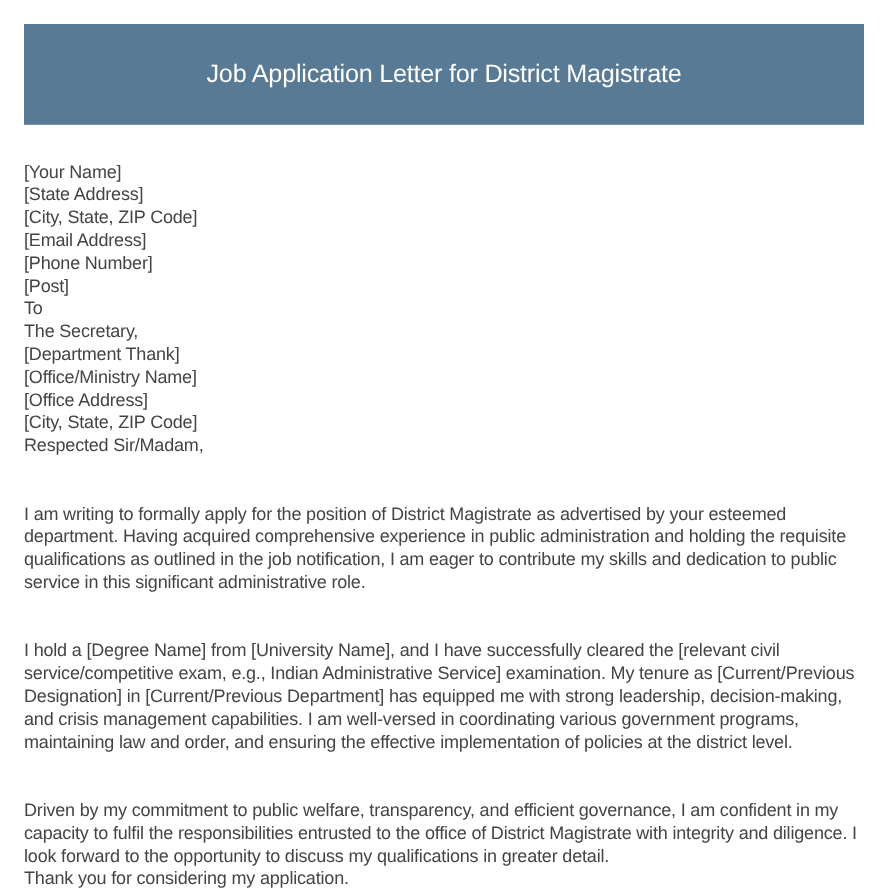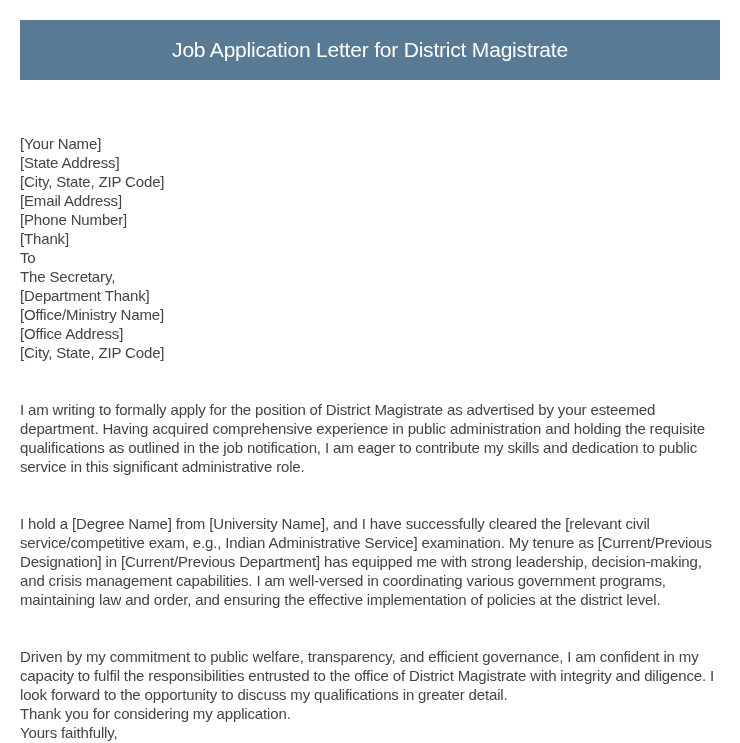--- a/index.html
+++ b/index.html
@@ -1,18 +1,18 @@
 <!DOCTYPE html>
 <html><head>
   <meta charset="utf-8">
   <style>
     html, body { margin: 0; padding: 0; background: #ffffff; }
     body { width: 740px; height: 743px; overflow: hidden; position: relative; }
     .header {
-      position: absolute; left: 20px; top: 20px; width: 700px; height: 60px;
+      position: absolute; left: 20px; top: 20px; width: 700px; height: 84px;
       background: #587a94; display: flex; align-items: center; justify-content: center;
     }
     .header-title {
       color: #ffffff; font-family: "Liberation Sans", sans-serif; font-size: 21px;
       letter-spacing: -0.2px;
     }
     .letter {
       position: absolute; left: 20px; top: 134px; width: 705px;
       font-family: "Liberation Sans", sans-serif; font-size: 15px; line-height: 19px;
       color: #444444; letter-spacing: -0.15px;
@@ -26,26 +26,27 @@
 <div class="header">
   <div class="header-title">Job Application Letter for District Magistrate</div>
 </div>
 
 <div class="letter">
   <span class="line">[Your Name]</span>
   <span class="line">[State Address]</span>
   <span class="line">[City, State, ZIP Code]</span>
   <span class="line">[Email Address]</span>
   <span class="line">[Phone Number]</span>
-  <span class="line">[Thank]</span>
+  <span class="line">[Post]</span>
   <span class="line">To</span>
   <span class="line">The Secretary,</span>
   <span class="line">[Department Thank]</span>
   <span class="line">[Office/Ministry Name]</span>
   <span class="line">[Office Address]</span>
   <span class="line">[City, State, ZIP Code]</span>
+  <span class="line">Respected Sir/Madam,</span>
   <span class="para">I am writing to formally apply for the position of District Magistrate as advertised by your esteemed department. Having acquired comprehensive experience in public administration and holding the requisite qualifications as outlined in the job notification, I am eager to contribute my skills and dedication to public service in this significant administrative role.</span>
   <span class="para">I hold a [Degree Name] from [University Name], and I have successfully cleared the [relevant civil service/competitive exam, e.g., Indian Administrative Service] examination. My tenure as [Current/Previous Designation] in [Current/Previous Department] has equipped me with strong leadership, decision-making, and crisis management capabilities. I am well-versed in coordinating various government programs, maintaining law and order, and ensuring the effective implementation of policies at the district level.</span>
   <span class="para">Driven by my commitment to public welfare, transparency, and efficient governance, I am confident in my capacity to fulfil the responsibilities entrusted to the office of District Magistrate with integrity and diligence. I look forward to the opportunity to discuss my qualifications in greater detail.</span>
   <span class="line">Thank you for considering my application.</span>
   <span class="line">Yours faithfully,</span>
   <span class="line">[Your Name]</span>
 </div>
 
 </body></html>

